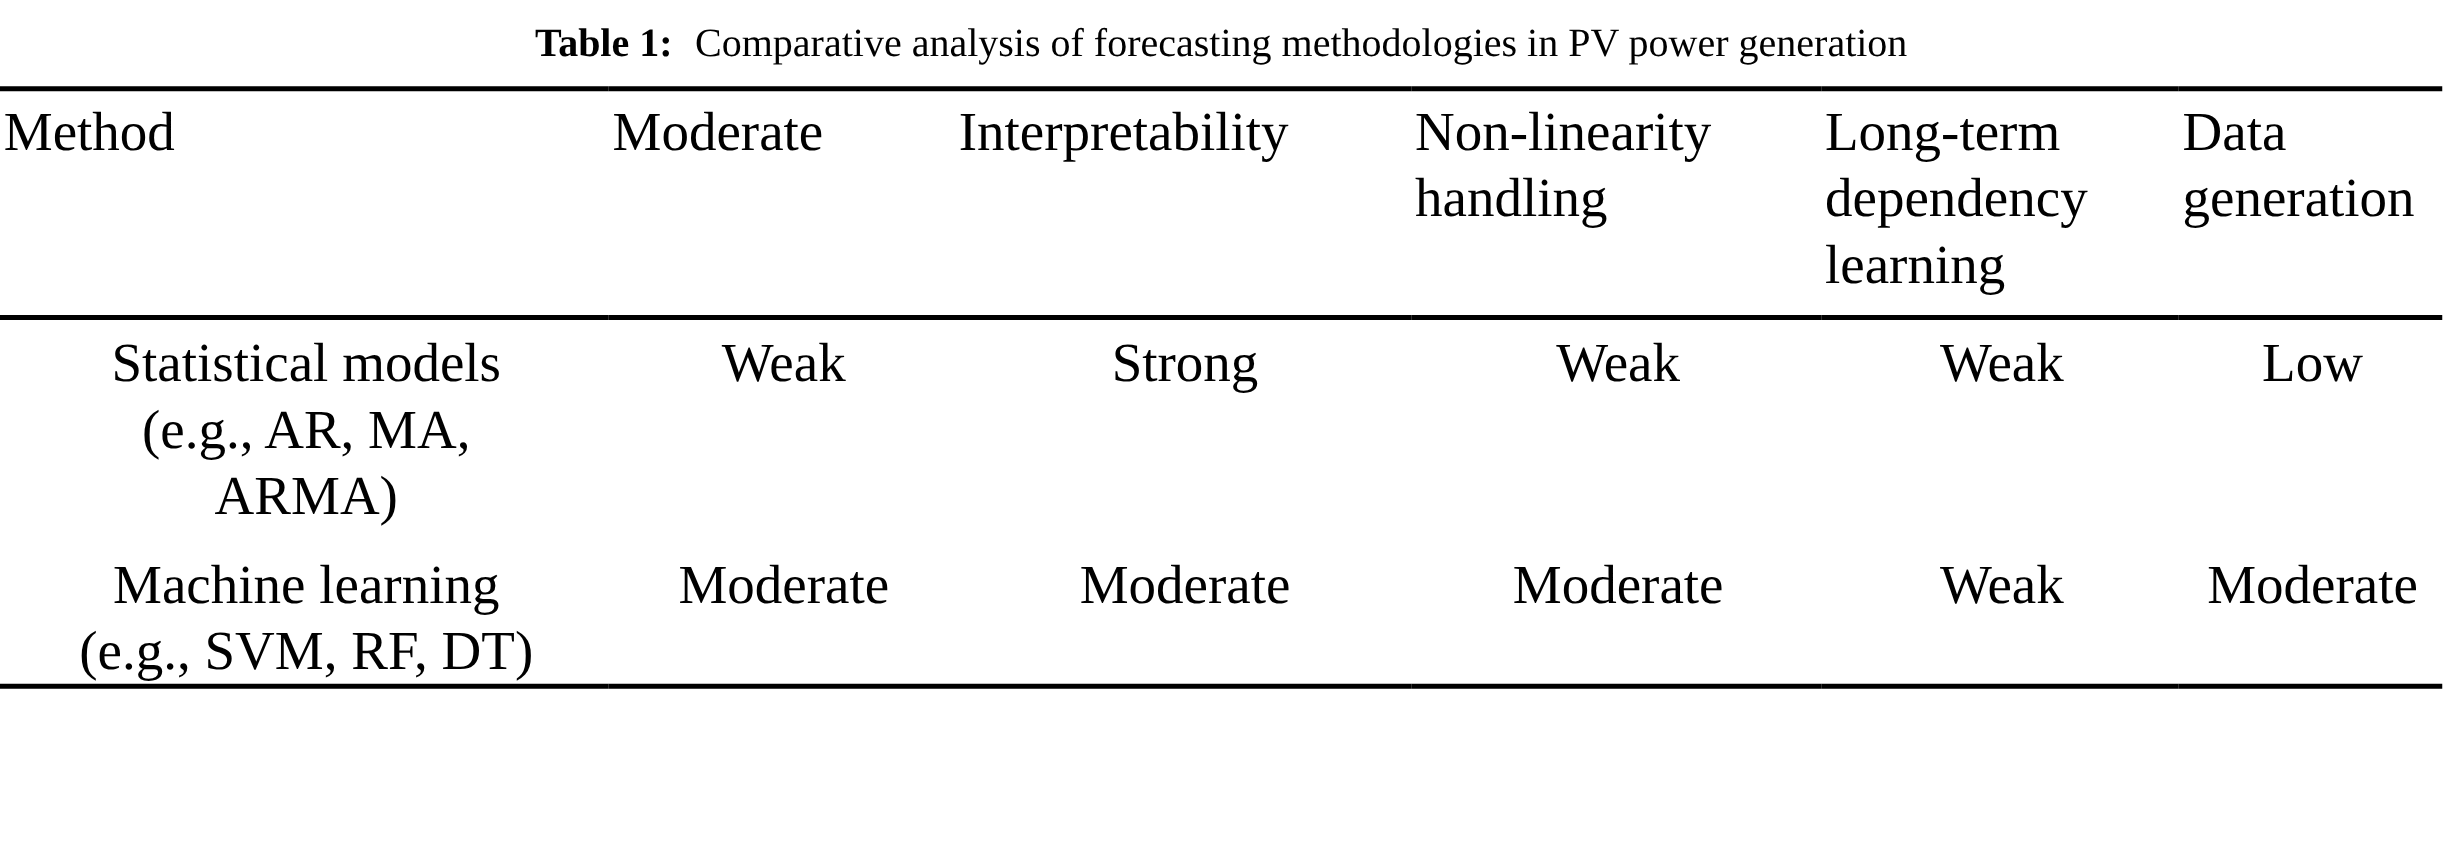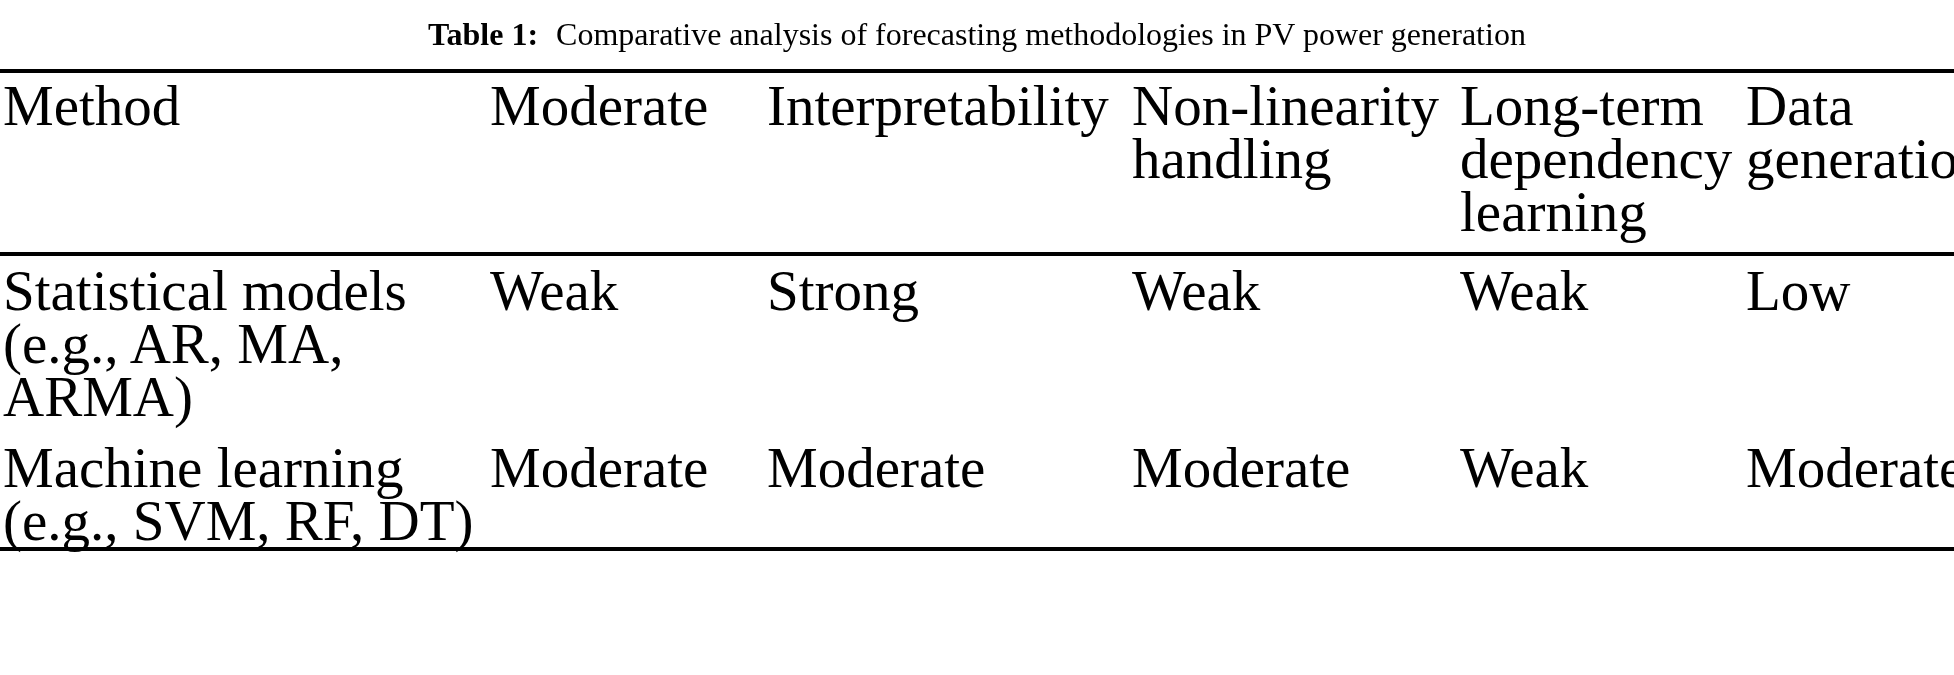--- a/index.html
+++ b/index.html
@@ -33,30 +33,31 @@
     border-top: 4px solid #000000;
     border-bottom: 4px solid #000000;
   }
   thead tr {
     border-bottom: 4px solid #000000;
   }
   th, td {
     font-weight: normal;
     text-align: left;
     vertical-align: top;
-    font-size: 57px;
+    font-size: 44px;
     line-height: 53px;
     white-space: pre-line;
     overflow: visible;
   }
   th {
     padding: 6px 0 14px 3px;
   }
   td {
     padding: 8px 0 10px 3px;
+    text-align: center;
   }
   tbody tr:last-child td {
     padding-bottom: 0;
   }
   col.c-method   { width: 487px; }
   col.c-acc      { width: 277px; }
   col.c-interp   { width: 365px; }
   col.c-nonlin   { width: 328px; }
   col.c-longterm { width: 286px; }
   col.c-datareq  { width: 211px; }

